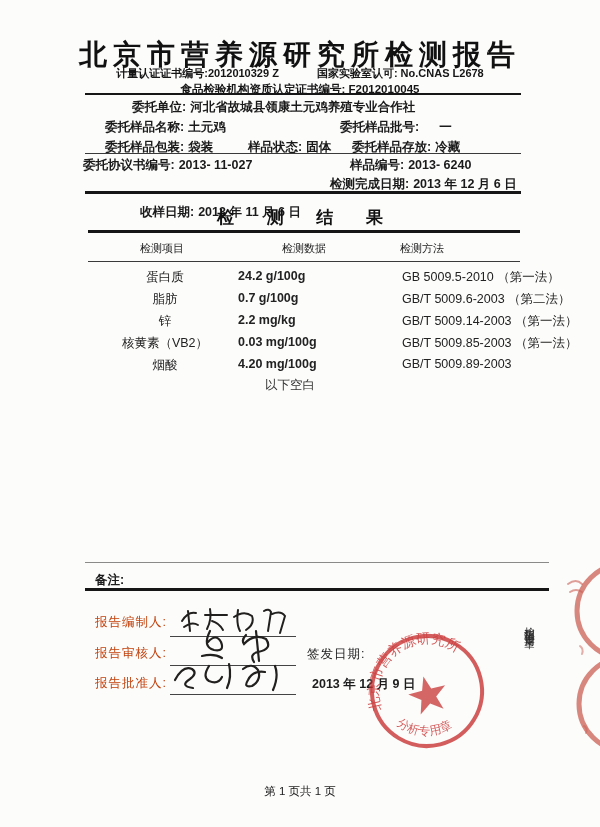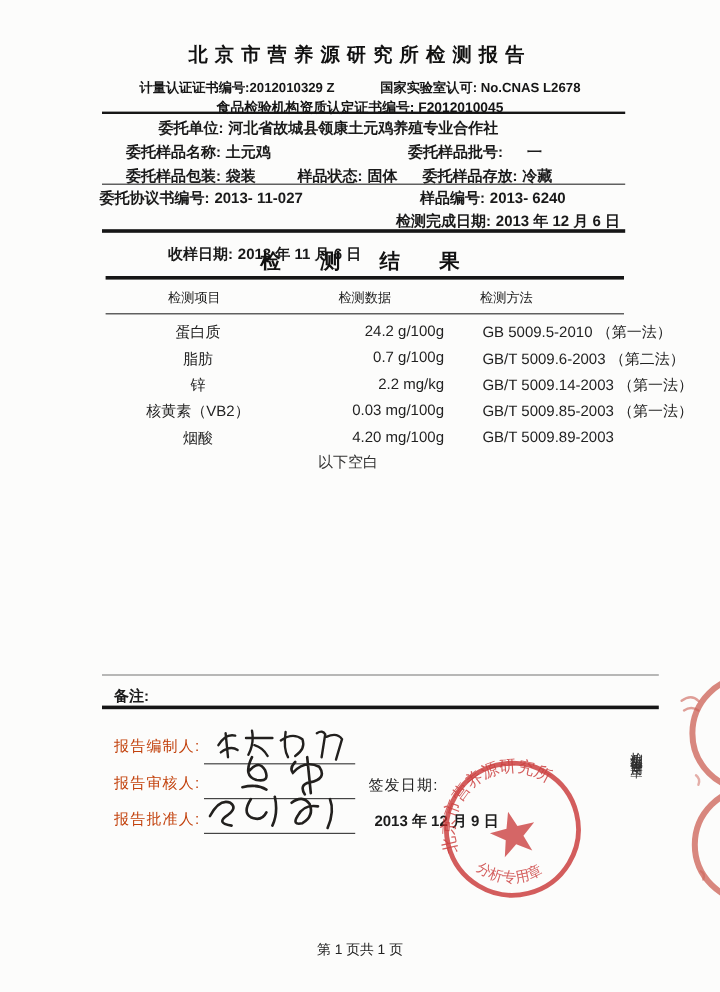--- a/index.html
+++ b/index.html
@@ -5,21 +5,21 @@
   html,body{margin:0;padding:0;background:#e8e8e6;}
   .page{
     position:relative;width:600px;height:827px;margin:0 auto;
     background:#fcfcfb;overflow:hidden;
     font-family:"Liberation Sans","DejaVu Sans",sans-serif;
     color:#1c1c1c;
   }
   .abs{position:absolute;white-space:nowrap;}
   .title{
     top:36px;left:0;width:600px;text-align:center;
-    font-size:16px;font-weight:bold;letter-spacing:6px;color:#111;
+    font-size:28px;font-weight:bold;letter-spacing:6px;color:#111;
   }
   .certs{top:66px;left:0;width:600px;display:flex;justify-content:center;gap:38px;
     font-size:11px;font-weight:bold;color:#151515;}
   .cert2{top:82px;left:0;width:600px;text-align:center;font-size:11.5px;font-weight:bold;color:#151515;}
   .hline{position:absolute;background:#161616;}
   .ln-header{top:93px;left:85px;width:436px;height:2px;}
   .ln-info-thin{top:153px;left:85px;width:436px;height:1px;background:#3a3a3a;}
   .ln-info-thick{top:191px;left:85px;width:436px;height:3px;}
   .ln-res-top{top:230px;left:88px;width:432px;height:3px;}
   .ln-res-mid{top:261px;left:88px;width:432px;height:1px;background:#3a3a3a;}
@@ -39,21 +39,21 @@
   .r-recv{top:176px;left:140px;margin-top:28px;}
   .r-done{top:176px;left:330px;}
   .res-title{top:206px;left:0;width:600px;text-align:center;
     font-size:17px;font-weight:bold;letter-spacing:14px;color:#111;text-indent:14px;}
   .th{font-size:11px;color:#222;top:241px;}
   .th-item{left:140px;}
   .th-value{left:282px;}
   .th-method{left:400px;}
   .cell{font-size:12.5px;color:#222;}
   .c-item{left:100px;width:130px;text-align:center;}
-  .c-value{left:238px;width:132px;text-align:right;font-weight:normal;}
+  .c-value{left:238px;width:132px;font-weight:bold;}
   .c-method{left:402px;text-align:left;}
   .row-0{top:269px;} .row-1{top:291px;} .row-2{top:313px;} .row-3{top:335px;} .row-4{top:357px;}
   .endnote{top:377px;left:100px;width:380px;text-align:center;font-size:12.5px;color:#333;}
   .rem-label{top:572px;left:95px;font-size:12.5px;font-weight:bold;}
   .sig-label{font-size:12.5px;color:#c2410c;letter-spacing:1px;}
   .sg-prep{top:614px;left:95px;}
   .sg-rev{top:645px;left:95px;}
   .sg-app{top:675px;left:95px;}
   .sig-line{position:absolute;left:170px;width:126px;height:1px;background:#444;}
   .sl1{top:636px;} .sl2{top:665px;} .sl3{top:694px;}

